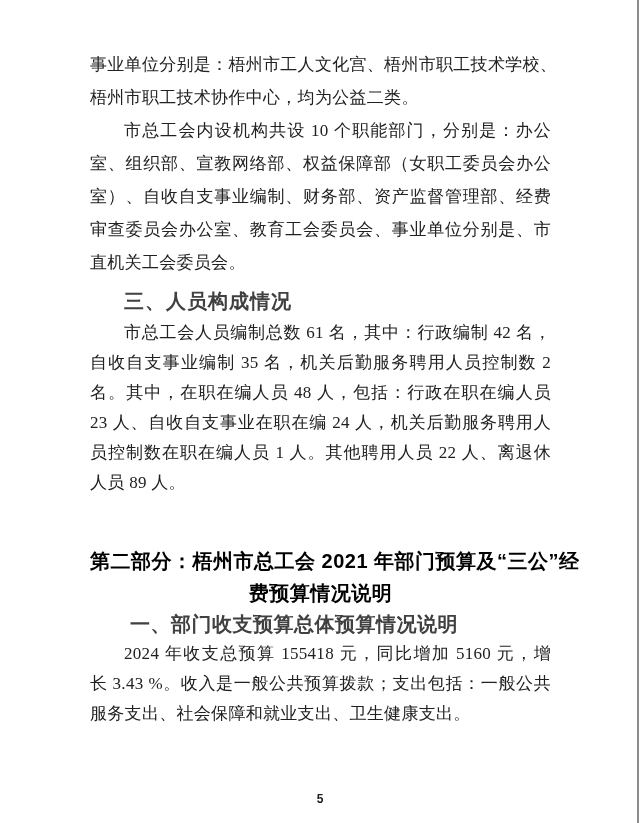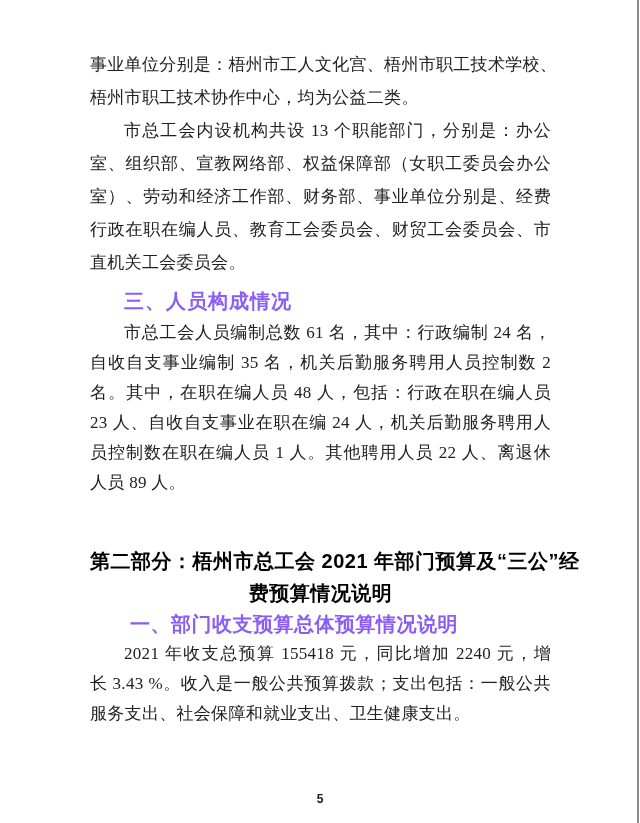--- a/index.html
+++ b/index.html
@@ -37,21 +37,21 @@
   }
   .line.last {
     text-align: center;
     text-align-last: left;
   }
   .line.indent { text-indent: 2em; }
   .sec-tight .line { line-height: 30px; }
   .h-black {
     font-family: "Liberation Sans", "DejaVu Sans", sans-serif;
     font-weight: bold;
-    color: #8b5cf6;
+    color: #404040;
     text-align: right;
     text-align-last: left;
   }
   .heading-personnel {
     font-size: 20px;
     line-height: 33px;
     letter-spacing: 1px;
     text-indent: 1.7em;
     margin-top: 6px;
     white-space: nowrap;
@@ -92,47 +92,47 @@
 <div class="page">
 
   <div class="text-column">
 
     <div class="para">
       <div class="line just">事业单位分别是：梧州市工人文化宫、梧州市职工技术学校、</div>
       <div class="line last">梧州市职工技术协作中心，均为公益二类。</div>
     </div>
 
     <div class="para">
-      <div class="line just indent">市总工会内设机构共设 13 个职能部门，分别是：办公</div>
+      <div class="line just indent">市总工会内设机构共设 10 个职能部门，分别是：办公</div>
       <div class="line just">室、组织部、宣教网络部、权益保障部（女职工委员会办公</div>
-      <div class="line just">室）、劳动和经济工作部、财务部、事业单位分别是、经费</div>
-      <div class="line just">行政在职在编人员、教育工会委员会、财贸工会委员会、市</div>
+      <div class="line just">室）、自收自支事业编制、财务部、资产监督管理部、经费</div>
+      <div class="line just">审查委员会办公室、教育工会委员会、事业单位分别是、市</div>
       <div class="line last">直机关工会委员会。</div>
     </div>
 
     <div class="line h-black heading-personnel">三、人员构成情况</div>
 
     <div class="para sec-tight">
-      <div class="line just indent">市总工会人员编制总数 61 名，其中：行政编制 24 名，</div>
+      <div class="line just indent">市总工会人员编制总数 61 名，其中：行政编制 42 名，</div>
       <div class="line just">自收自支事业编制 35 名，机关后勤服务聘用人员控制数 2</div>
       <div class="line just">名。其中，在职在编人员 48 人，包括：行政在职在编人员</div>
       <div class="line just">23 人、自收自支事业在职在编 24 人，机关后勤服务聘用人</div>
       <div class="line just">员控制数在职在编人员 1 人。其他聘用人员 22 人、离退休</div>
       <div class="line last">人员 89 人。</div>
     </div>
 
     <div class="part2-heading">
       <div class="line">第二部分：梧州市总工会 2021 年部门预算及“三公”经</div>
       <div class="line">费预算情况说明</div>
     </div>
 
     <div class="line h-black heading-budget">一、部门收支预算总体预算情况说明</div>
 
     <div class="para sec-tight">
-      <div class="line just indent">2021 年收支总预算 155418 元，同比增加 2240 元，增</div>
+      <div class="line just indent">2024 年收支总预算 155418 元，同比增加 5160 元，增</div>
       <div class="line just">长 3.43 %。收入是一般公共预算拨款；支出包括：一般公共</div>
       <div class="line last">服务支出、社会保障和就业支出、卫生健康支出。</div>
     </div>
 
   </div>
 
   <div class="page-number">5</div>
 
   <div class="page-right-edge"></div>
 

